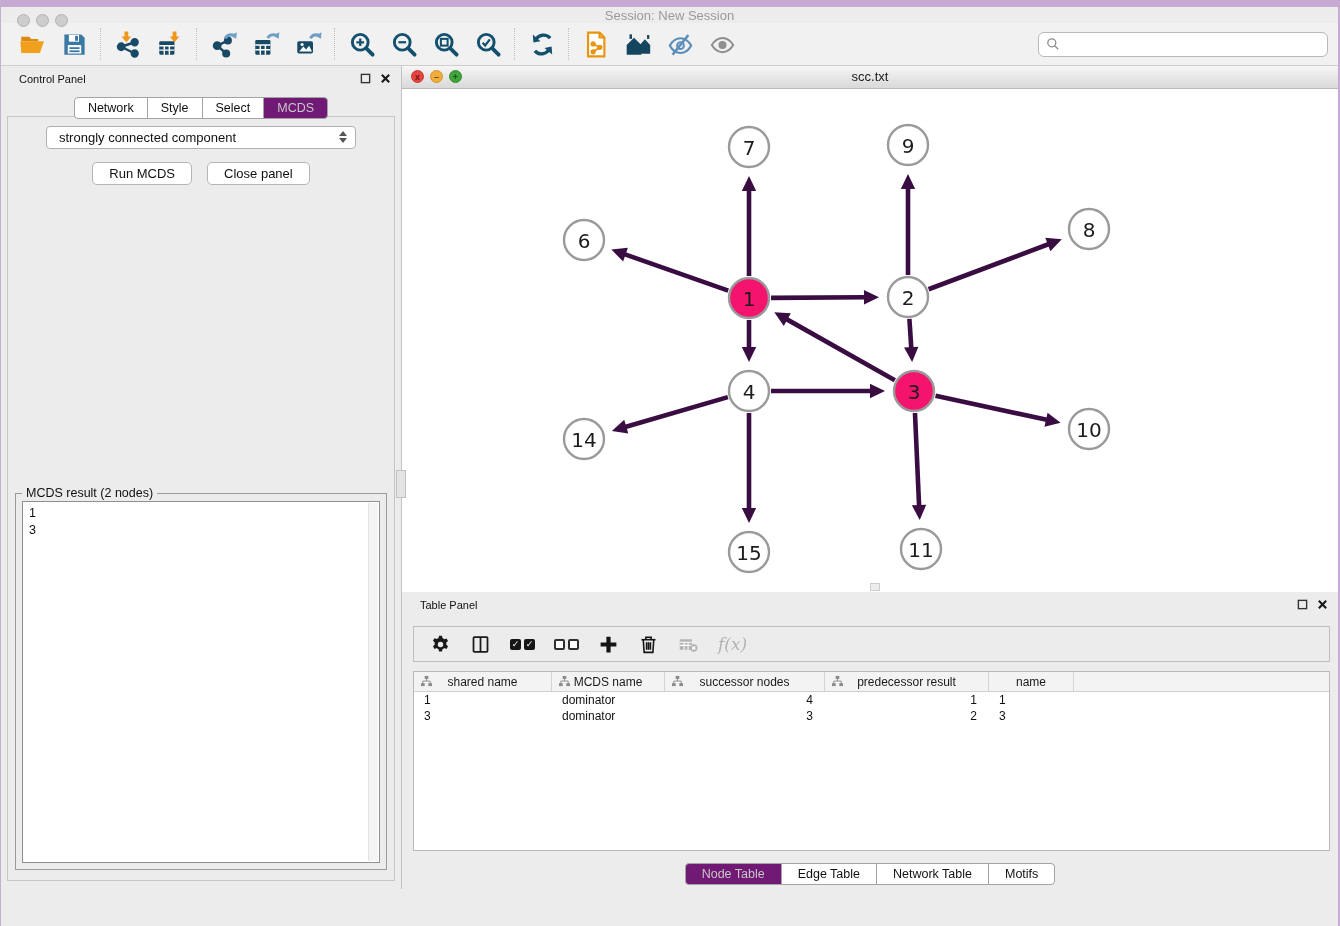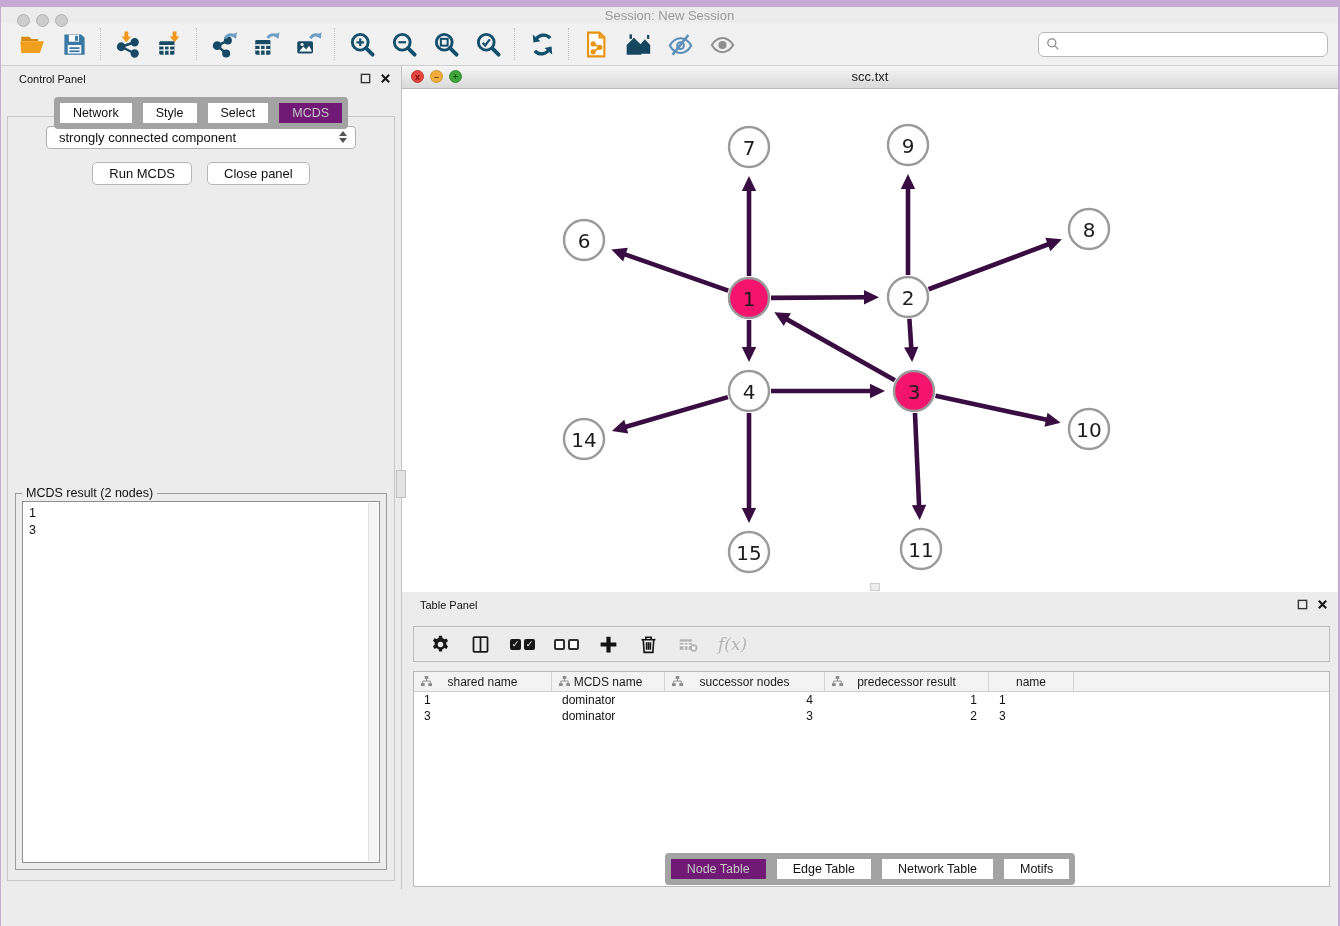--- a/index.html
+++ b/index.html
@@ -21,21 +21,21 @@
   .searchbox .mag{position:absolute;left:7px;top:4px;width:16px;height:16px;}
   
   .main{display:flex;height:823px;}
   
   .control-panel{width:401px;position:relative;background:#ececec;border-right:1px solid #c2c2c2;box-sizing:border-box;flex:none;}
   .cp-head{position:relative;height:28px;}
   .panel-title{position:absolute;left:12px;top:7px;font-size:11px;color:#111;margin-left:6px;}
   .panel-btns{position:absolute;right:10px;top:7px;display:flex;gap:9px;align-items:center;}
   .panel-btns svg{width:11px;height:11px;}
   .tabs-row{position:absolute;left:0;right:0;display:flex;justify-content:center;z-index:2;}
-  .tab{padding:3px 13px;background:#fff;border:6px solid #a3a3a3;margin-left:-1px;font-size:12.5px;color:#111;white-space:nowrap;cursor:default;text-align:right;}
+  .tab{padding:3px 13px;background:#fff;border:1px solid #a3a3a3;margin-left:-1px;font-size:12.5px;color:#111;white-space:nowrap;cursor:default;text-align:right;}
   .tab:first-child{border-top-left-radius:4px;border-bottom-left-radius:4px;margin-left:0;}
   .tab:last-child{border-top-right-radius:4px;border-bottom-right-radius:4px;}
   .tab.sel{background:#701a75;color:#c6c6c6;}
   #cp-tabs{top:31px;}
   .cp-page{position:absolute;top:50px;left:6px;right:6px;bottom:8px;background:#ececec;border:1px solid #c6c6c6;}
   .opt-label{margin-top:21px;text-align:center;font-size:13px;color:#111;}
   .selectbox{position:relative;margin:9px auto 0;width:310px;height:23px;background:#fff;border:1px solid #b0b0b0;border-radius:4px;box-sizing:border-box;}
   .selectbox .val{position:absolute;left:12px;top:3px;font-size:13px;color:#111;}
   .spin{position:absolute;right:8px;top:4px;display:flex;flex-direction:column;gap:2px;}
   .spin i{display:block;width:0;height:0;border-left:4px solid transparent;border-right:4px solid transparent;}
@@ -65,21 +65,21 @@
   
   .table-panel{flex:1;background:#ececec;position:relative;}
   .tp-head{position:relative;height:30px;}
   .tp-toolbar{margin:4px 8px 0 11px;height:36px;border:1px solid #bdbdbd;background:#ececec;display:flex;align-items:center;gap:19px;padding:0 16px;box-sizing:border-box;}
   .tp-toolbar .ticon{display:flex;align-items:center;justify-content:center;}
   .tp-toolbar svg{width:21px;height:21px;}
   .cbpair{display:flex;gap:3px;}
   .cb{width:11px;height:11px;background:#161616;color:#fff;font-size:9px;line-height:11px;text-align:center;border-radius:2px;}
   .cb.empty{background:#fff;border:2px solid #2e2e2e;box-sizing:border-box;}
   .fx{font-family:"DejaVu Serif",serif;font-style:italic;font-size:17px;color:#b3b3b3;}
-  .tablebox{margin:9px 8px 0 11px;height:216px;background:#fff;border:1px solid #b9b9b9;box-sizing:border-box;overflow:hidden;}
+  .tablebox{margin:9px 8px 0 11px;height:180px;background:#fff;border:1px solid #b9b9b9;box-sizing:border-box;overflow:hidden;}
   .thead{display:flex;height:19px;background:#f3f3f3;border-bottom:1px solid #cfcfcf;}
   .th{position:relative;display:flex;align-items:center;justify-content:center;font-size:12px;color:#1a1a1a;border-right:1px solid #d4d4d4;box-sizing:border-box;flex:none;}
   .th .tree{position:absolute;left:7px;top:4px;width:11px;height:11px;}
   .trow{display:flex;height:16px;font-size:12px;color:#111;}
   .td{box-sizing:border-box;flex:none;padding:1px 10px 0;white-space:nowrap;}
   .td.right{text-align:right;padding-right:12px;}
   #tp-tabs{bottom:4px;margin-top:20px;}
   .tabs-row.bottom{position:absolute;}
   .tabs-row.bottom .tab{padding:3px 16px;font-size:12.5px;}
   

